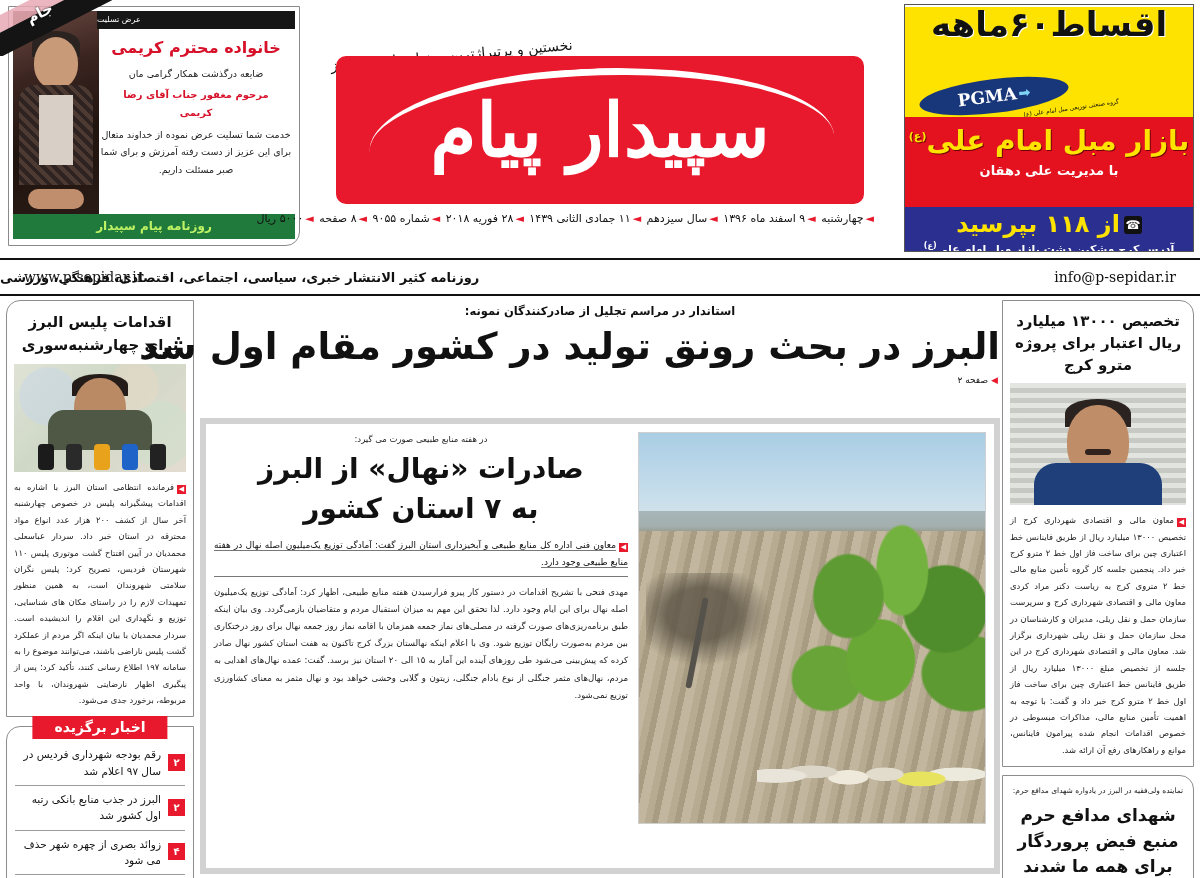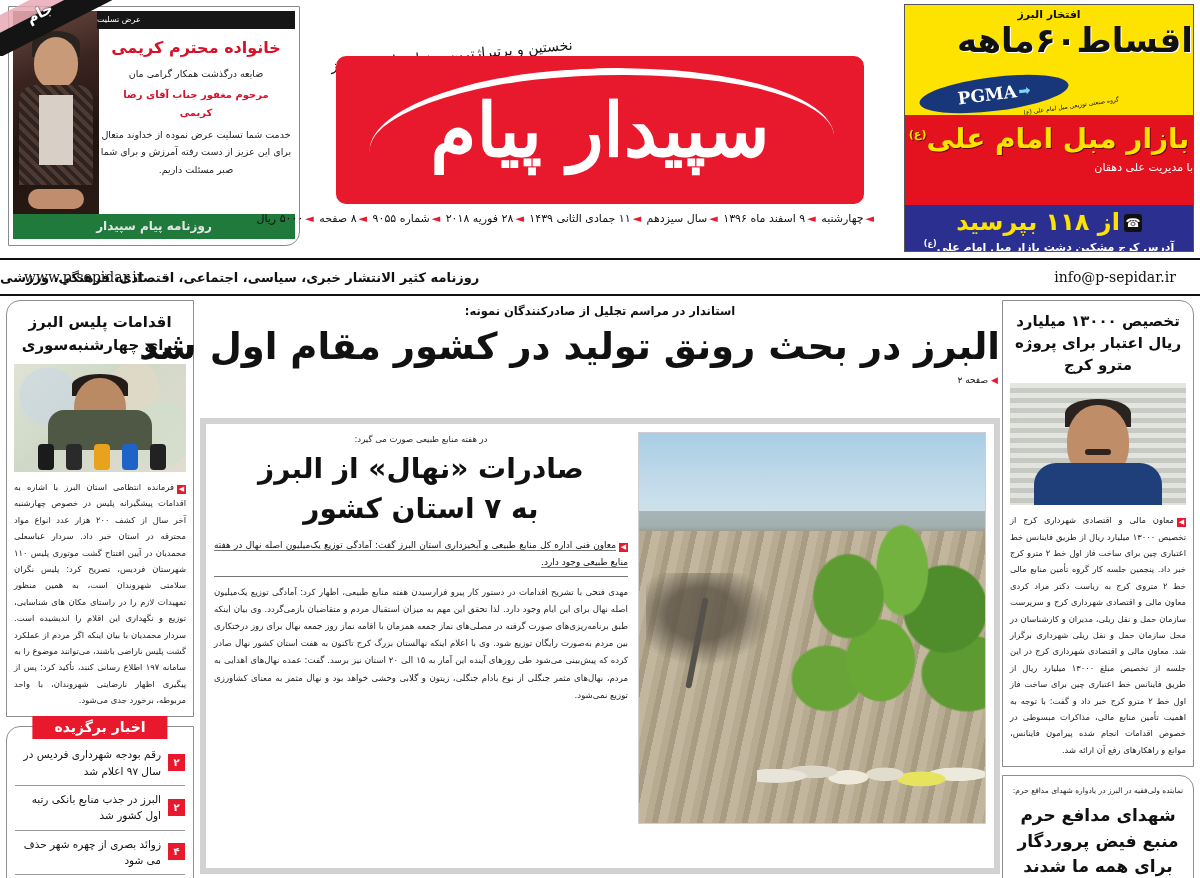--- a/index.html
+++ b/index.html
@@ -57,21 +57,21 @@
     font-size:8px;padding:4px 0 5px;letter-spacing:.5px;
   }
   .cond-name{
     color:#d8112a;font-weight:bold;font-size:16px;text-align:center;
     margin:9px 0 8px;
   }
   .cond-body{font-size:9.5px;line-height:1.85;text-align:center;color:#1b1b1b;padding:0 2px;}
   .cond-body .em{color:#d8112a;font-weight:bold;font-size:10px;display:block;margin:3px 16px;}
   .cond-foot{
     position:absolute;left:4px;right:4px;bottom:6px;
-    background:#1f7a3c;color:#e5e5e5;text-align:center;
+    background:#1f7a3c;color:#bef264;text-align:center;
     font-size:12px;font-weight:bold;padding:5px 0 6px;
   }
   
   .ribbon{
     position:absolute;left:0;top:0;width:112px;height:56px;overflow:hidden;
     pointer-events:none;
   }
   .ribbon .band{
     position:absolute;left:-30px;top:6px;width:170px;height:22px;
     background:#141414;transform:rotate(-27deg);
@@ -118,21 +118,21 @@
   .adbox{
     position:absolute;right:6px;top:4px;width:290px;height:248px;
     border:1px solid #555;box-sizing:border-box;overflow:hidden;
   }
   .ad-yellow{position:relative;height:110px;background:#ffe300;}
   .ad-top-line{
     text-align:center;font-size:11px;font-weight:bold;color:#111;padding-top:3px;
     letter-spacing:2px;
   }
   .ad-big{
-    font-size:34px;font-weight:bold;color:#111;
+    text-align:center;font-size:34px;font-weight:bold;color:#111;
     line-height:1;margin-top:2px;letter-spacing:-1px;
     text-shadow:1px 1px 0 #fff;
   }
   .ad-logo{
     position:absolute;left:14px;bottom:4px;width:150px;height:34px;
     background:#18377a;border-radius:50%;transform:rotate(-7deg);
     color:#fff;font-size:17px;font-weight:bold;
     display:flex;align-items:center;justify-content:center;
     font-family:"DejaVu Serif","Liberation Serif",serif;
   }
@@ -140,21 +140,21 @@
   .ad-logo-sub{
     position:absolute;left:118px;bottom:6px;font-size:6px;color:#111;
     transform:rotate(-8deg);white-space:nowrap;
   }
   .ad-red{position:relative;height:90px;background:#e4121f;}
   .ad-red-title{
     text-align:center;color:#ffe300;font-size:28px;font-weight:bold;
     padding-top:10px;line-height:1;text-shadow:1px 1px 0 #6b0007;
   }
   .ad-red-title sup{font-size:11px;}
-  .ad-red-sub{color:#fff;font-size:11px;font-weight:normal;padding-top:8px;}
+  .ad-red-sub{text-align:center;color:#fff;font-size:13px;font-weight:bold;padding-top:8px;}
   .ad-blue{position:relative;height:60px;background:#2b2f8f;}
   .ad-blue-line{
     text-align:center;color:#ffe300;font-size:24px;font-weight:bold;
     padding-top:5px;line-height:1;
   }
   .ad-phone-ico{
     display:inline-block;width:18px;height:18px;background:#111;color:#fff;
     border-radius:3px;font-size:12px;line-height:18px;text-align:center;
     vertical-align:3px;margin-left:4px;
   }
@@ -436,21 +436,20 @@
         <span class="sep">◄</span><span>۱۱ جمادی الثانی ۱۴۳۹</span>
         <span class="sep">◄</span><span>۲۸ فوریه ۲۰۱۸</span>
         <span class="sep">◄</span><span>شماره ۹۰۵۵</span>
         <span class="sep">◄</span><span>۸ صفحه</span>
         <span class="sep">◄</span><span>۵۰۰۰ ریال</span>
       </div>
     </div>
 
     <div class="adbox">
       <div class="ad-yellow">
-        <div class="ad-top-line">افتخار البرز</div>
         <div class="ad-big">اقساط۶۰ماهه</div>
         <div class="ad-logo">
           <span class="bird">➟</span>
           <span>PGMA</span>
         </div>
         <div class="ad-logo-sub">گروه صنعتی توزیعی مبل امام علی (ع)</div>
       </div>
       <div class="ad-red">
         <div class="ad-red-title">
           <span>بازار مبل امام علی</span><sup>(ع)</sup>

